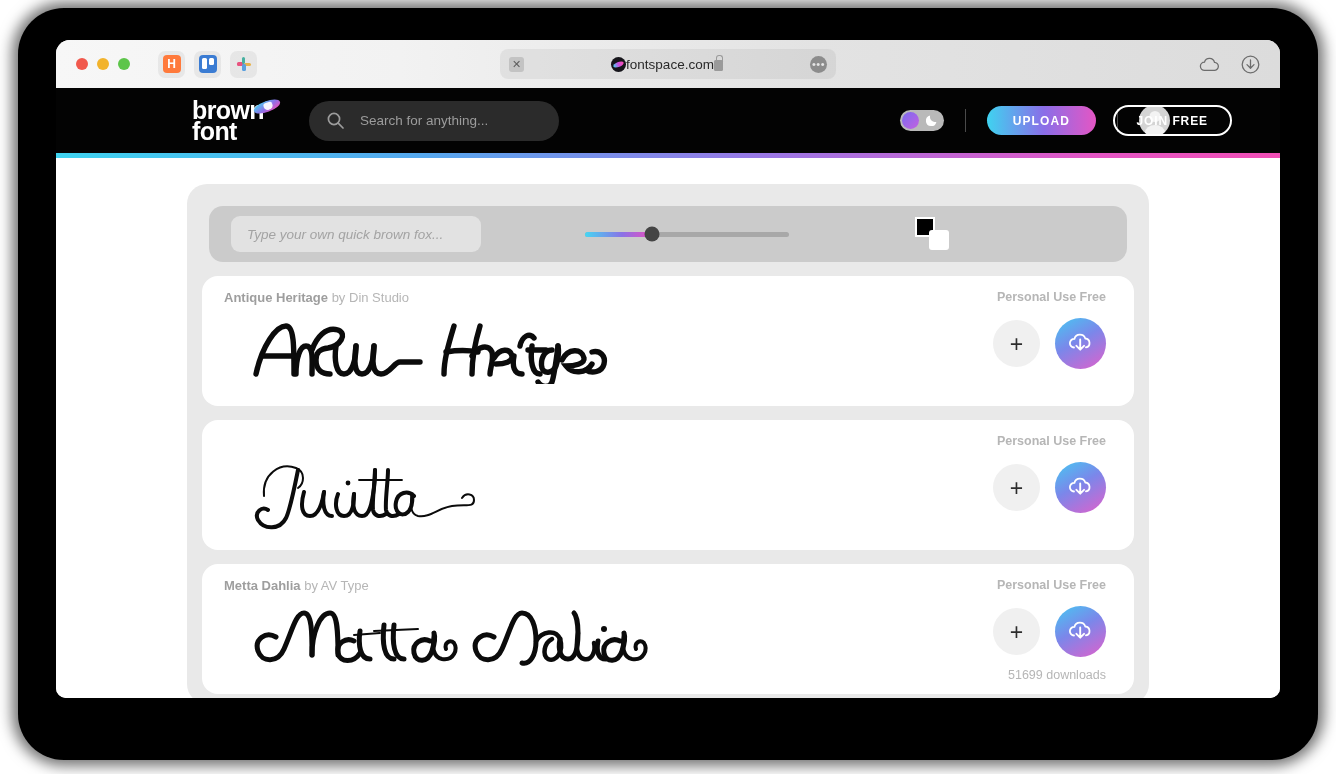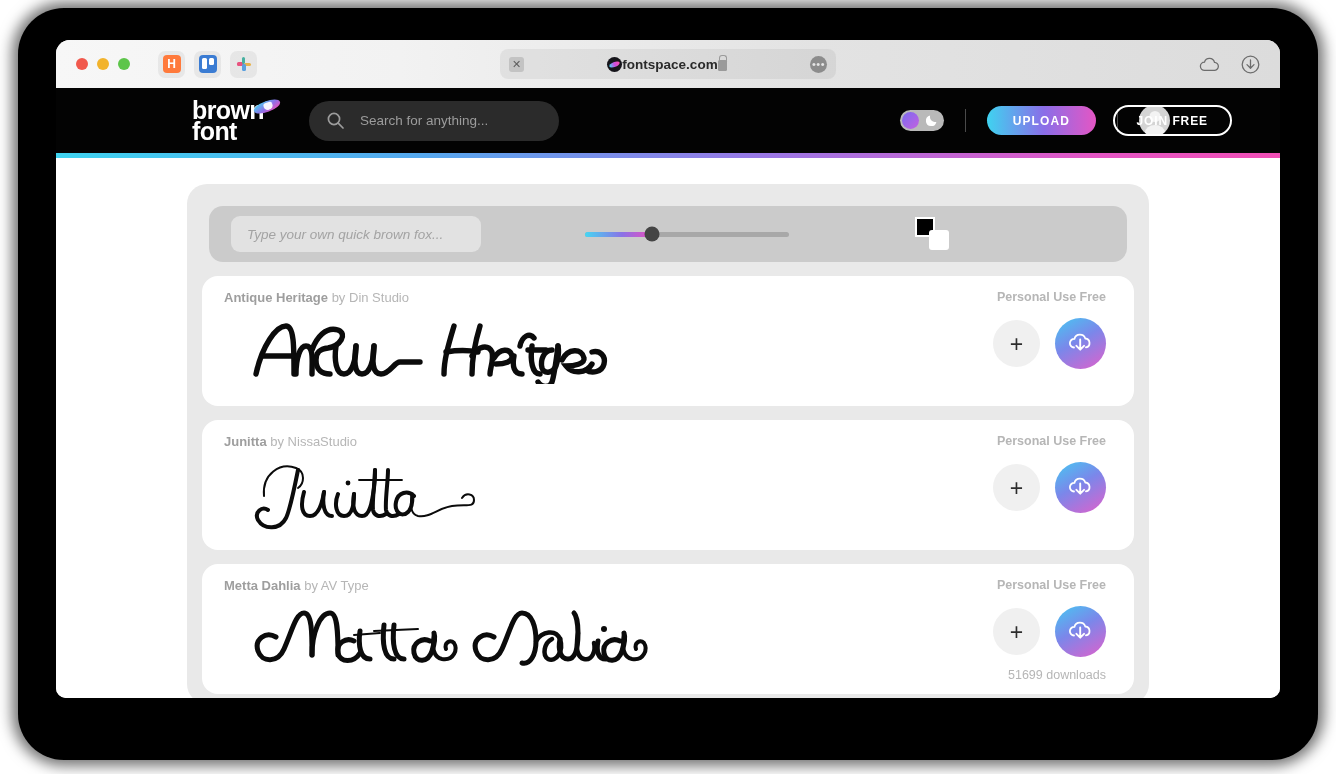--- a/index.html
+++ b/index.html
@@ -86,21 +86,21 @@
     border-radius: 8px;
     display: flex; align-items: center;
   }
   .addr-close {
     width: 15px; height: 15px; margin-left: 9px;
     border-radius: 3px; background: rgba(0,0,0,0.13);
     display: flex; align-items: center; justify-content: center;
     color: #5c5c5c; font-size: 11px; line-height: 1;
   }
   .addr-center {
-    flex: 1; display: flex; align-items: center; justify-content: center; gap: 0; font-weight: bold;
+    flex: 1; display: flex; align-items: center; justify-content: center; gap: 0;
   }
   .fav {
     width: 15px; height: 15px; border-radius: 50%;
     background: #16151b; position: relative; overflow: hidden;
     display: flex; align-items: center; justify-content: center;
   }
   .fav::after {
     content: ""; width: 11px; height: 5px;
     background: linear-gradient(90deg, #44d7f5, #c84fe0, #ff4fb0);
     border-radius: 50%; transform: rotate(-22deg);
@@ -487,25 +487,20 @@
                   <path d="M13.2 9.5v10M9.4 15.8l3.8 3.9 3.8-3.9" fill="none" stroke="#fff" stroke-width="1.9" stroke-linecap="round" stroke-linejoin="round"></path>
                 </svg>
               </span>
             </button>
           </div>
           <span class="downloads"></span>
         </div>
       </div>
 
       <div class="card">
-        <div class="card-meta">
-          <span class="name">Junitta</span>
-          <span>by</span>
-          <span>NissaStudio</span>
-        </div>
         <div class="specimen">
           <svg width="260" height="80" viewBox="0 0 260 80">
             <g fill="none" stroke="#0b0b0b" stroke-linecap="round">
               <path d="M22 44 C20 22, 38 10, 54 16 C64 20, 62 32, 56 36" stroke-width="2"></path>
               <path d="M56 18 C52 38, 48 58, 44 66 C38 78, 22 78, 16 68 C12 60, 20 54, 26 58" stroke-width="4"></path>
               <path d="M62 40 C58 54, 60 64, 68 64 C76 64, 80 52, 82 40" stroke-width="4"></path>
               <path d="M82 40 C80 52, 82 64, 90 64" stroke-width="4"></path>
               <path d="M96 42 C92 52, 94 64, 102 64 C110 64, 112 52, 112 42" stroke-width="4"></path>
               <circle cx="106" cy="31" r="2.4" fill="#0b0b0b" stroke="none"></circle>
               <path d="M112 42 C110 54, 112 64, 120 64 C128 64, 130 50, 132 36 C133 28, 133 22, 133 18" stroke-width="4"></path>

